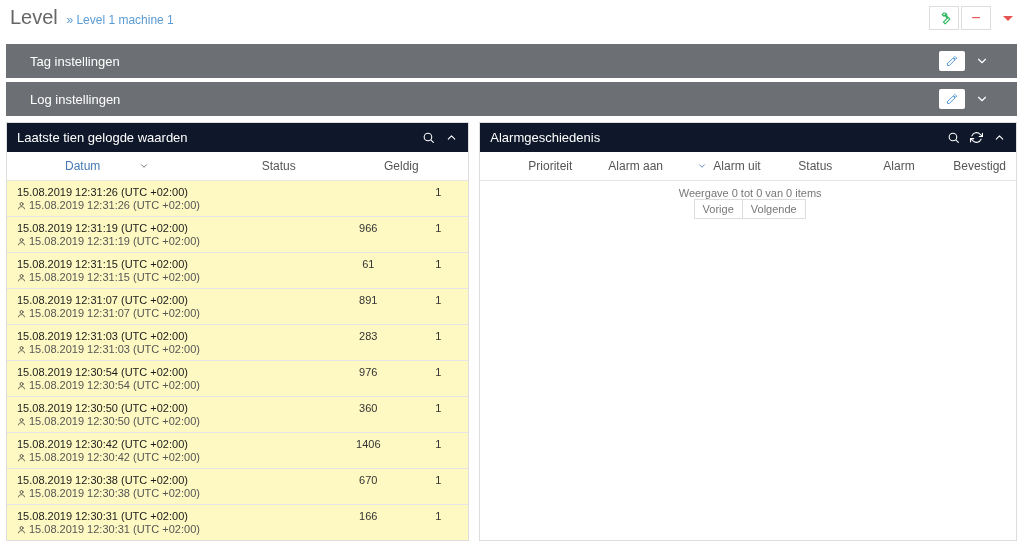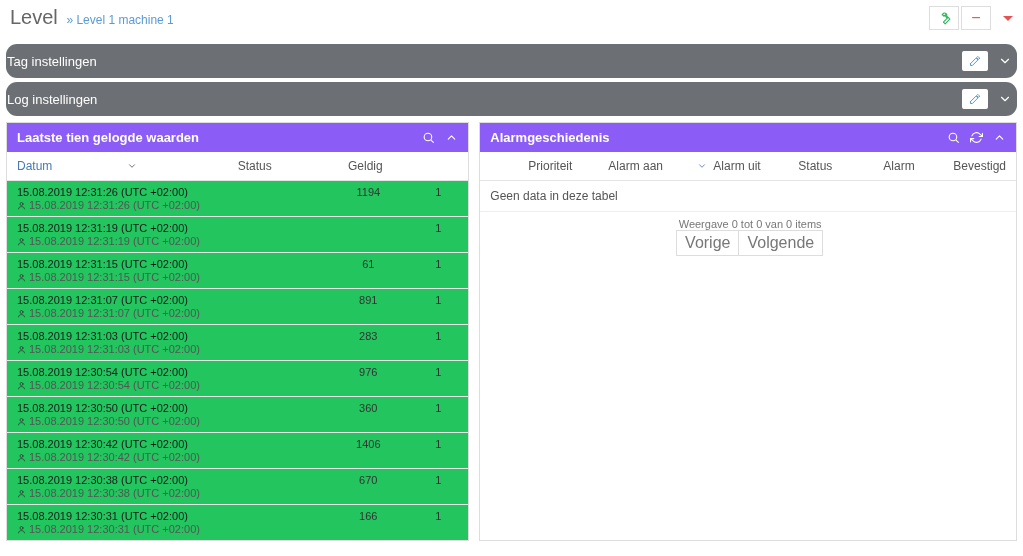--- a/index.html
+++ b/index.html
@@ -7,59 +7,59 @@
   
   .header-row { display: flex; align-items: flex-start; justify-content: space-between; padding: 6px 10px 10px 10px; }
   .page-title { font-size: 20px; font-weight: 300; color: #666; }
   .page-title .crumb { font-size: 12px; color: #5b9bd5; margin-left: 3px; font-weight: 400; }
   .header-actions { display: flex; align-items: center; gap: 2px; }
   .hbtn { width: 30px; height: 24px; border: 1px solid #ddd; background: #fff; display: inline-flex; align-items: center; justify-content: center; cursor: pointer; }
   .hbtn.green svg { stroke: #2eb85c; }
   .hbtn-minus { color: #e55353; font-size: 16px; line-height: 1; }
   .caret-down { width: 0; height: 0; border-left: 5px solid transparent; border-right: 5px solid transparent; border-top: 5px solid #e55353; margin-left: 10px; cursor: pointer; }
   
-  .collapse-bar { display: flex; align-items: center; justify-content: space-between; background: #6c6f73; color: #fff; padding: 7px 1px; font-size: 13px; margin: 4px 6px 0 6px; border-radius: 11px; }
+  .collapse-bar { display: flex; align-items: center; justify-content: space-between; background: #6c6f73; color: #fff; padding: 7px 24px; font-size: 13px; margin: 4px 6px 0 6px; }
   .collapse-bar .right { display: flex; gap: 6px; align-items: center; }
   .collapse-bar .edit-btn { background: #fff; width: 26px; height: 20px; display: flex; align-items: center; justify-content: center; cursor: pointer; border-radius: 2px; }
   .collapse-bar .edit-btn svg { stroke: #5b9bd5; }
   .collapse-bar .chev-btn { width: 22px; height: 20px; display: flex; align-items: center; justify-content: center; cursor: pointer; }
   
   .panels { display: flex; gap: 10px; margin: 6px 6px 2px 6px; }
   
   .panel { flex: 1; border: 1px solid #ddd; display: flex; flex-direction: column; }
-  .panel-header { display: flex; align-items: center; justify-content: space-between; background: #8b5cf6; color: #fff; padding: 7px 10px; font-size: 13px; font-weight: bold; }
+  .panel-header { display: flex; align-items: center; justify-content: space-between; background: #0f172a; color: #fff; padding: 7px 10px; font-size: 13px; }
   .panel-header .hicons { display: flex; gap: 10px; align-items: center; }
   .panel-header .hicons span { cursor: pointer; display: inline-flex; }
   
   .thead-row { display: flex; padding: 7px 10px; border-bottom: 1px solid #e5e5e5; color: #457ab3; font-weight: 500; }
-  .thead-row .th { flex: 1; display: flex; align-items: flex-start; gap: 3px; }
+  .thead-row .th { flex: 1; display: flex; align-items: flex-start; gap: 3px; margin-left: 48px; }
   .thead-row .th.dark { color: #555; }
   
-  .row { display: flex; border-bottom: 1px solid #e5e5e5; background: #22c55e; font-size: 11px; }
+  .row { display: flex; border-bottom: 1px solid #e5e5e5; background: #fef9c3; font-size: 11px; }
   .row:last-child { border-bottom: none; justify-content: space-between; }
   .row .c-date { flex: 0 0 320px; padding: 5px 10px; }
   .row .c-date .d1 { color: #1a1a1a; margin-bottom: 1px; }
   .row .c-date .d2 { color: #555; display: flex; align-items: center; gap: 3px; }
   .row .c-status { flex: 0 0 80px; padding: 5px 4px; text-align: center; color: #333; }
   .row .c-geldig { flex: 0 0 60px; padding: 5px 4px; text-align: center; color: #333; }
   
   .user-icon { width: 9px; height: 9px; }
   
   .alarm-thead { display: flex; padding: 7px 10px; border-bottom: 1px solid #e5e5e5; font-size: 12px; }
   .alarm-thead .ath { color: #555; }
   .ath-prio { flex: 0 0 80px; margin-left: 38px; }
   .ath-aan { flex: 0 0 105px; color: #457ab3; display: flex; align-items: center; gap: 4px; }
   .ath-uit { flex: 0 0 85px; }
   .ath-status { flex: 0 0 85px; }
   .ath-alarm { flex: 0 0 70px; }
   .ath-bev { flex: 1; }
   
   .empty-row { padding: 8px 10px; color: #555; font-size: 12px; border-bottom: 1px solid #eee; }
   .footer-row { display: flex; align-items: center; justify-content: space-between; padding: 6px 6px 6px 10px; font-size: 11px; color: #777; flex-direction: column; }
-  .pager button { border: 1px solid #ddd; background: #fff; padding: 3px 8px; font-size: 16px; color: #777; cursor: pointer; margin-left: -1px; }
+  .pager button { border: 1px solid #ddd; background: #fff; padding: 3px 8px; font-size: 11px; color: #777; cursor: pointer; margin-left: -1px; }
   
   .th-datum { flex: 0 0 300px; }
   .th-status { flex: 0 0 90px; justify-content: flex-start; }
   .th-geldig { flex: 0 0 70px; }
   
   svg { fill: none; stroke: currentColor; stroke-width: 2; stroke-linecap: round; stroke-linejoin: round; }
 </style>
 </head>
 <body>
 
@@ -154,35 +154,35 @@
             <div class="d1">15.08.2019 12:31:26 (UTC +02:00)</div>
             <div class="d2">
               <svg class="user-icon" viewBox="0 0 24 24" style="stroke:#333;">
                 <circle cx="12" cy="8" r="4"></circle>
                 <path d="M4 21c0-4 4-6 8-6s8 2 8 6"></path>
               </svg>
               <span>15.08.2019 12:31:26 (UTC +02:00)</span>
             </div>
           </div>
           <div style="flex:1"></div>
-          <div class="c-status">1194</div>
           <div class="c-geldig">1</div>
         </div>
         <div class="row">
           <div class="c-date">
             <div class="d1">15.08.2019 12:31:19 (UTC +02:00)</div>
             <div class="d2">
               <svg class="user-icon" viewBox="0 0 24 24" style="stroke:#333;">
                 <circle cx="12" cy="8" r="4"></circle>
                 <path d="M4 21c0-4 4-6 8-6s8 2 8 6"></path>
               </svg>
               <span>15.08.2019 12:31:19 (UTC +02:00)</span>
             </div>
           </div>
           <div style="flex:1"></div>
+          <div class="c-status">966</div>
           <div class="c-geldig">1</div>
         </div>
         <div class="row">
           <div class="c-date">
             <div class="d1">15.08.2019 12:31:15 (UTC +02:00)</div>
             <div class="d2">
               <svg class="user-icon" viewBox="0 0 24 24" style="stroke:#333;">
                 <circle cx="12" cy="8" r="4"></circle>
                 <path d="M4 21c0-4 4-6 8-6s8 2 8 6"></path>
               </svg>
@@ -331,21 +331,20 @@
         <span>Alarm aan</span>
         <svg width="10" height="10" viewBox="0 0 24 24" style="stroke:#457ab3;margin-left:auto;margin-right:6px;">
             <polyline points="6 9 12 15 18 9"></polyline>
           </svg>
       </div>
       <div class="ath ath-uit"><span>Alarm uit</span></div>
       <div class="ath ath-status"><span>Status</span></div>
       <div class="ath ath-alarm"><span>Alarm</span></div>
       <div class="ath ath-bev"><span>Bevestigd</span></div>
     </div>
-    <div class="empty-row">Geen data in deze tabel</div>
     <div class="footer-row">
       <span>Weergave 0 tot 0 van 0 items</span>
       <span class="pager">
         <button>Vorige</button><button>Volgende</button>
       </span>
     </div>
   </div>
 </div>
 
 </body></html>

